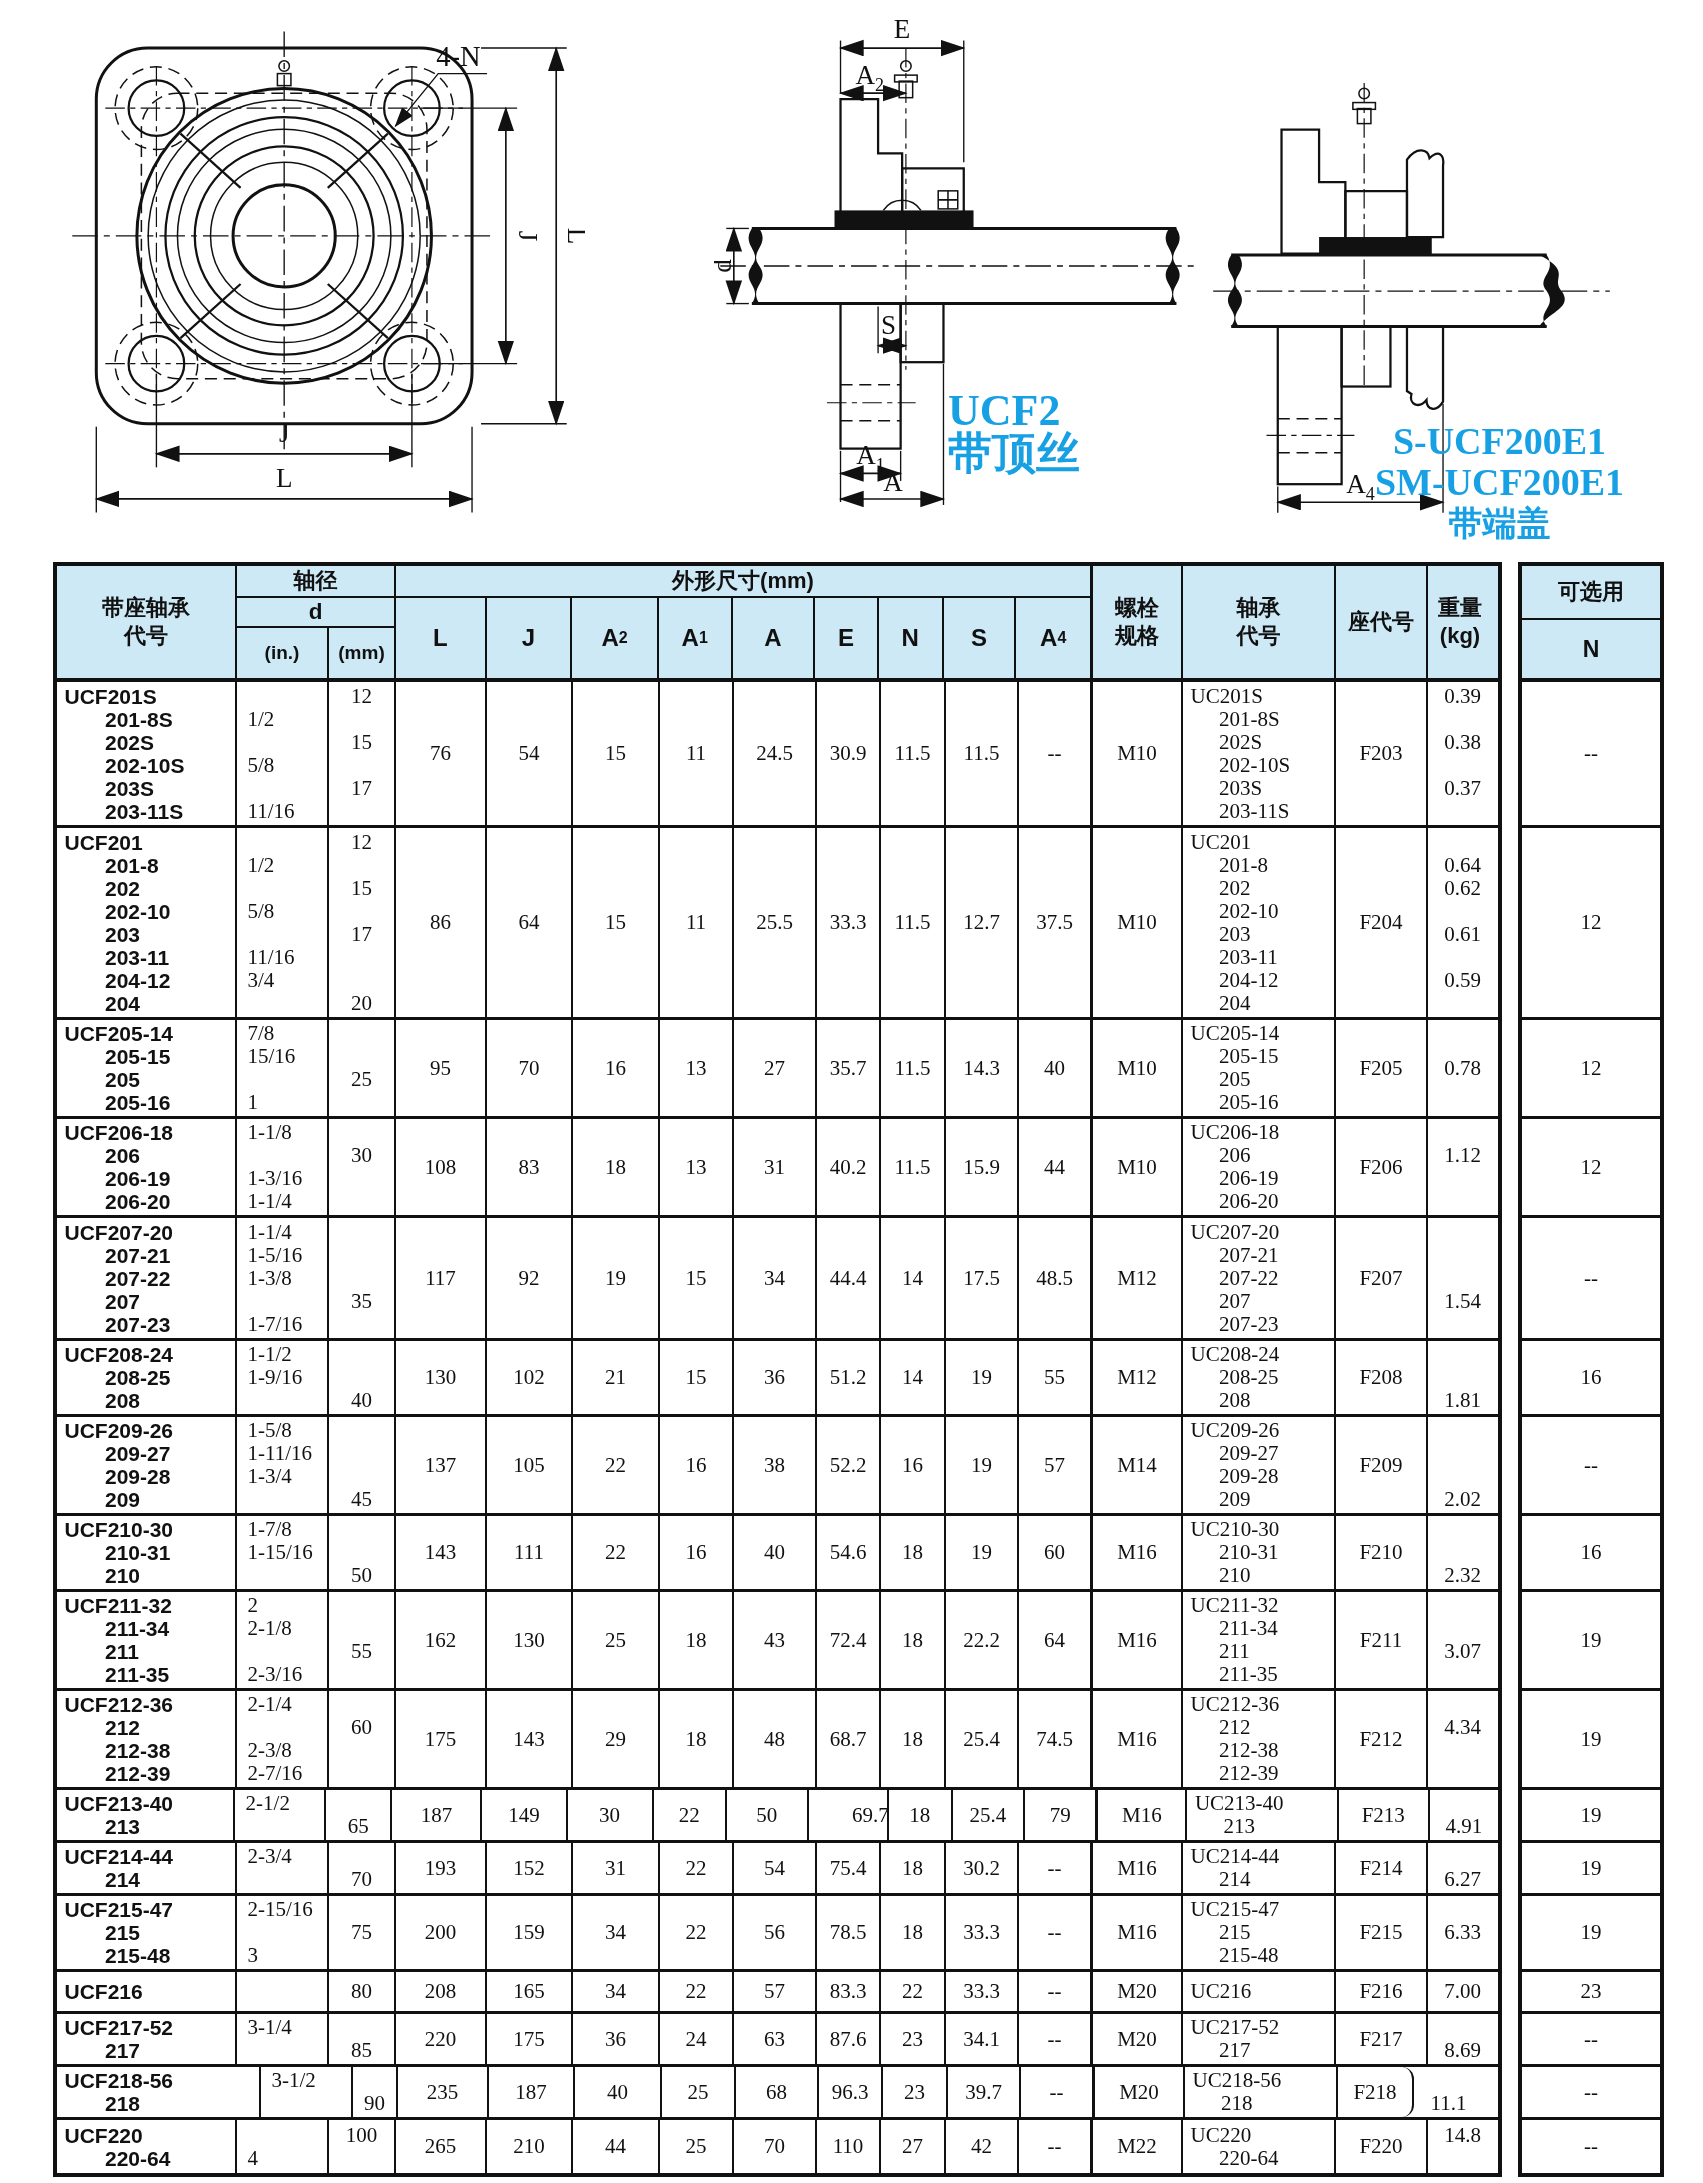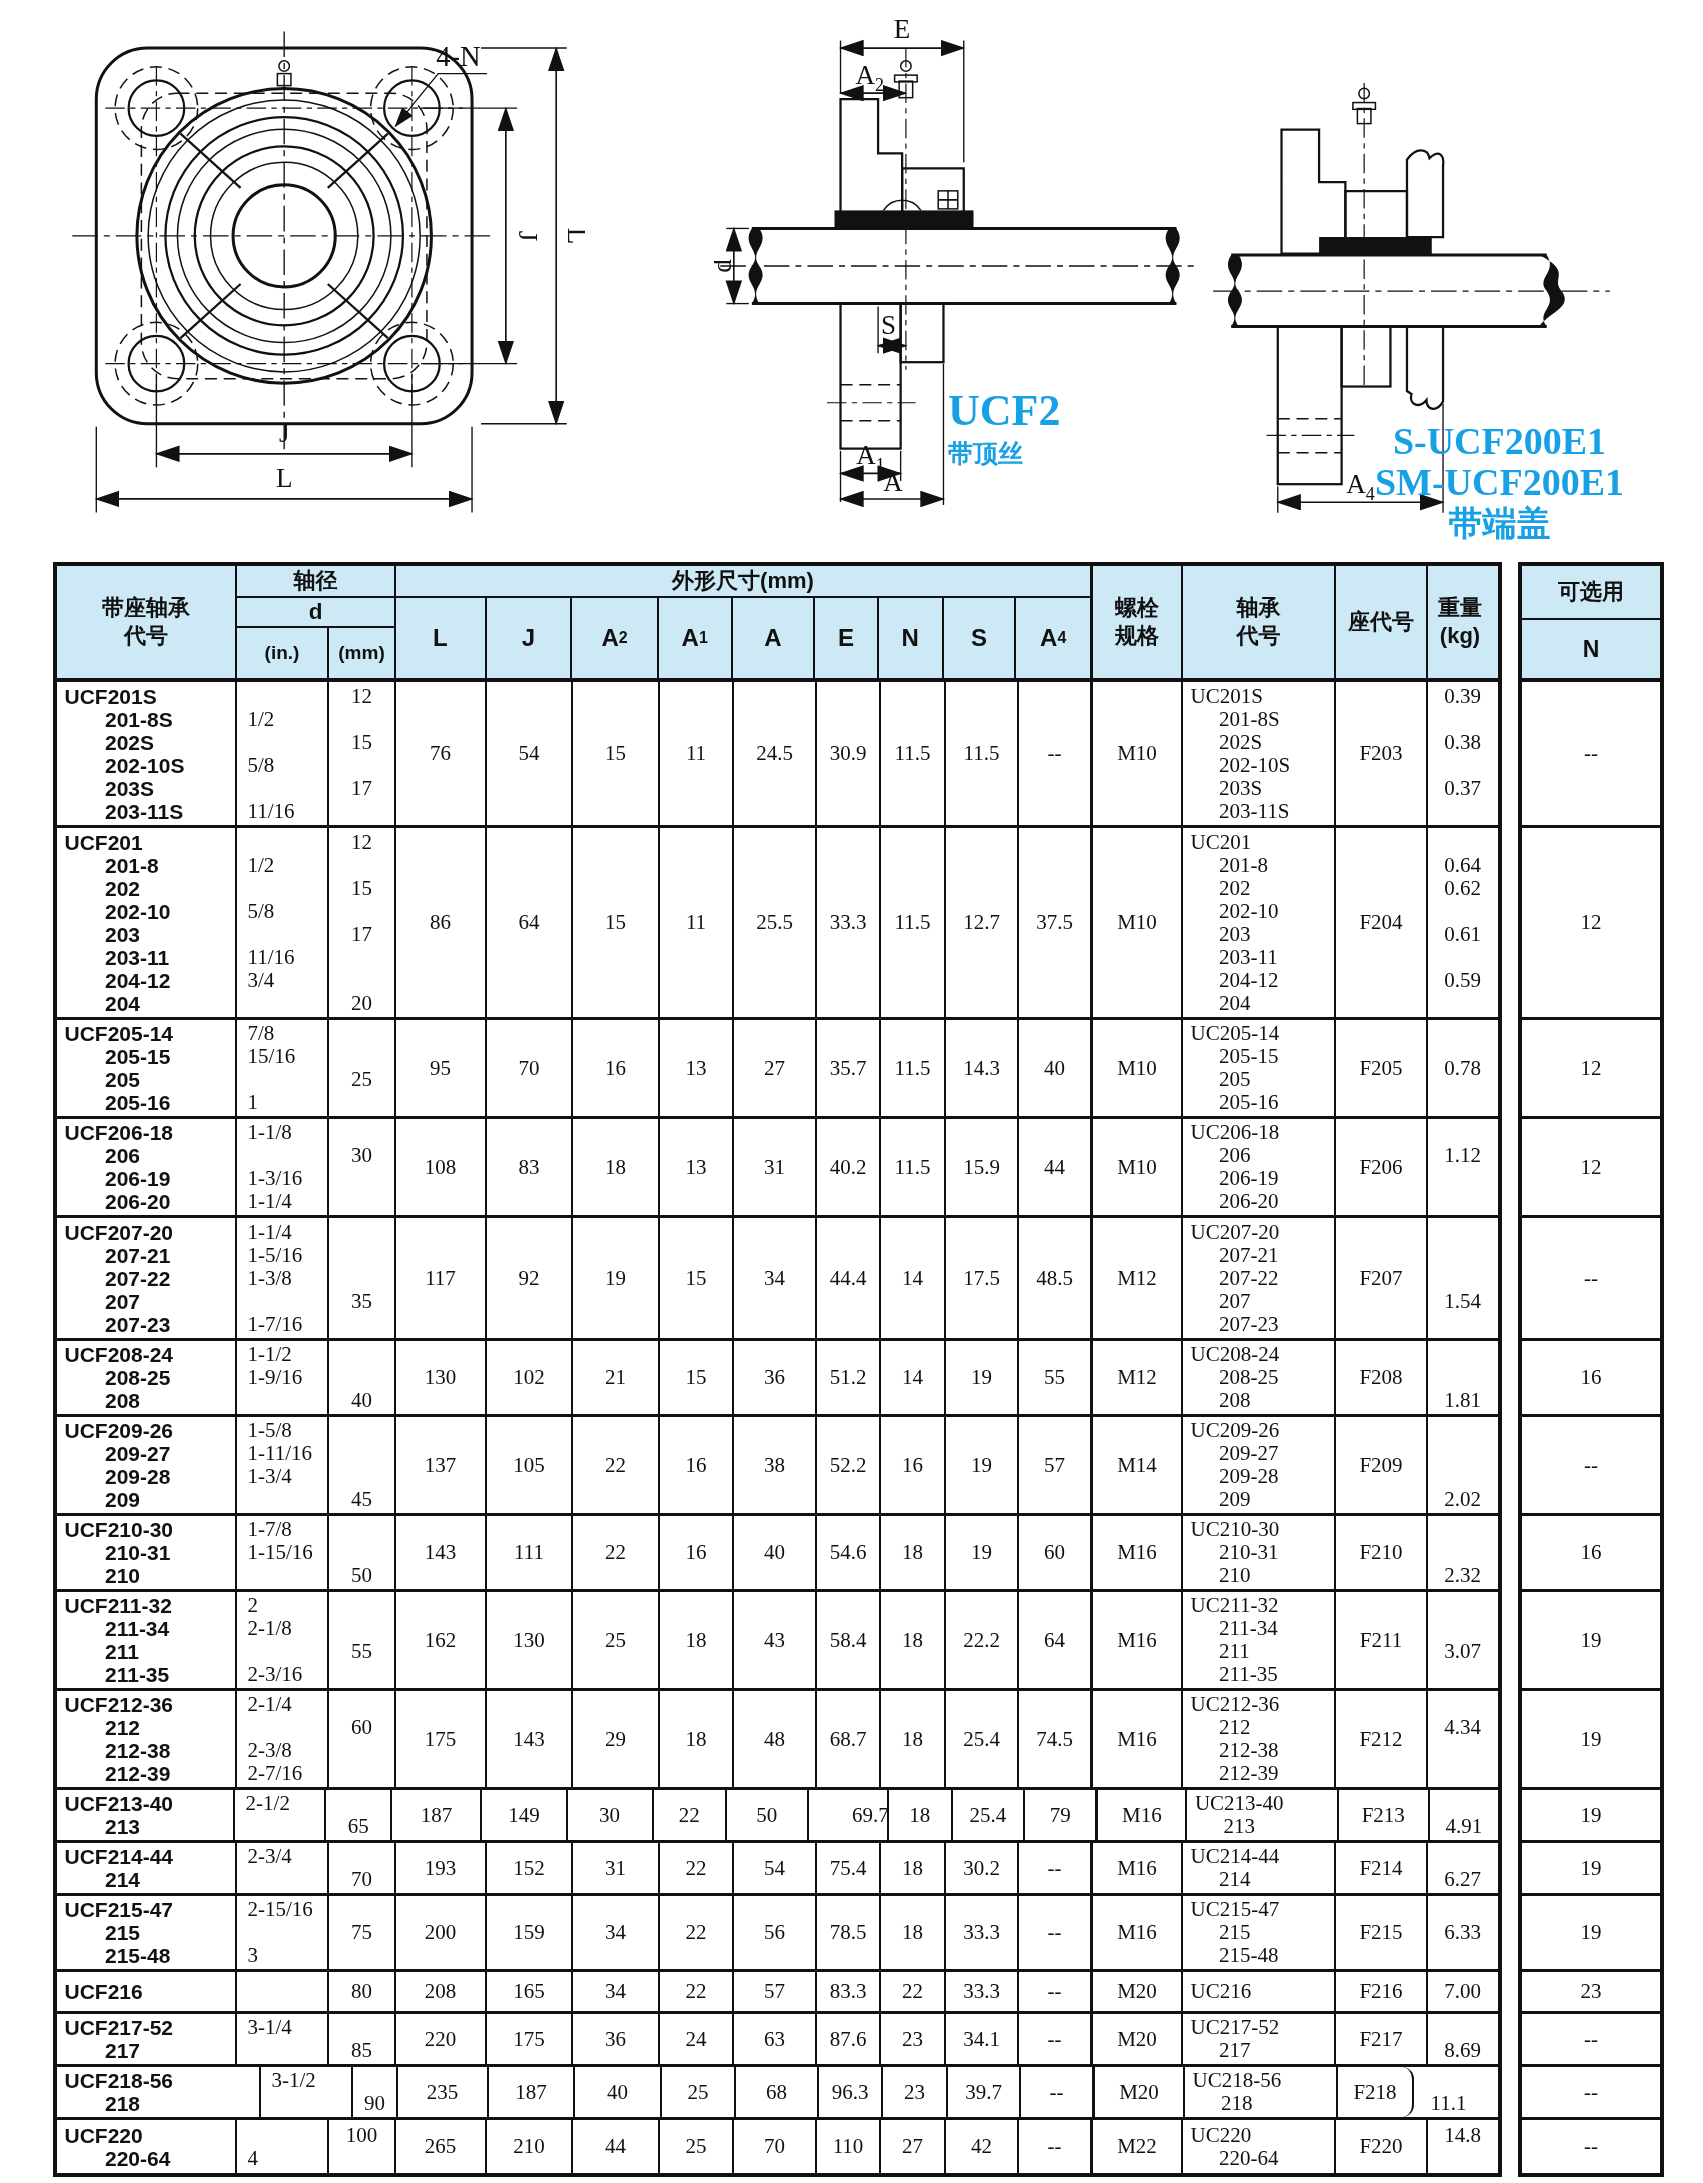--- a/index.html
+++ b/index.html
@@ -47,21 +47,21 @@
   .st-h1{height:54px;border-bottom:2.3px solid #111;background:#cde9f6;display:flex;align-items:center;
          justify-content:center;font-weight:700;font-size:22px;box-sizing:border-box;}
   .st-h2{height:62px;border-bottom:4.5px solid #111;background:#cde9f6;display:flex;align-items:center;
          justify-content:center;font-weight:700;font-size:23px;box-sizing:border-box;}
   .st-cell{display:flex;align-items:center;justify-content:center;border-bottom:3.8px solid #111;
            box-sizing:border-box;font-family:"Liberation Serif",serif;font-size:21px;}
   .st-cell:last-child{border-bottom:none;}
   
   .cap{position:absolute;color:#18a0e4;font-weight:700;font-family:"Liberation Serif",serif;}
   .cap2{left:948px;top:388px;font-size:44px;line-height:45px;}
-  .cap2 .capcn{font-size:25px;line-height:42px;}
+  .cap2 .capcn{font-size:44px;line-height:42px;}
   .cap3{left:1319px;top:421px;width:361px;text-align:center;font-size:38px;line-height:41px;}
   .cap3 .capcn{font-size:34px;}
   
   .ol{stroke:#111;fill:none;stroke-width:4;}
   .ol3{stroke:#111;fill:none;stroke-width:3;}
   .ol2{stroke:#111;fill:none;stroke-width:2;}
   .cl{stroke:#111;fill:none;stroke-width:1.8;stroke-dasharray:34 8 8 8;}
   .cl2{stroke:#111;fill:none;stroke-width:1.6;stroke-dasharray:26 7 7 7;}
   .dash{stroke:#111;fill:none;stroke-width:2;stroke-dasharray:16 9;}
   .ext{stroke:#111;fill:none;stroke-width:1.8;}
@@ -846,21 +846,21 @@
           <div class="c cc single" style="width: 87px;">
             <span>25</span>
           </div>
           <div class="c cc single" style="width: 74px;">
             <span>18</span>
           </div>
           <div class="c cc single" style="width: 83px;">
             <span>43</span>
           </div>
           <div class="c cc single" style="width: 64px;">
-            <span>58.4</span>
+            <span>72.4</span>
           </div>
           <div class="c cc single" style="width: 65px;">
             <span>18</span>
           </div>
           <div class="c cc single" style="width: 73px;">
             <span>22.2</span>
           </div>
           <div class="c cc single thick" style="width: 74px;">
             <span>64</span>
           </div>

